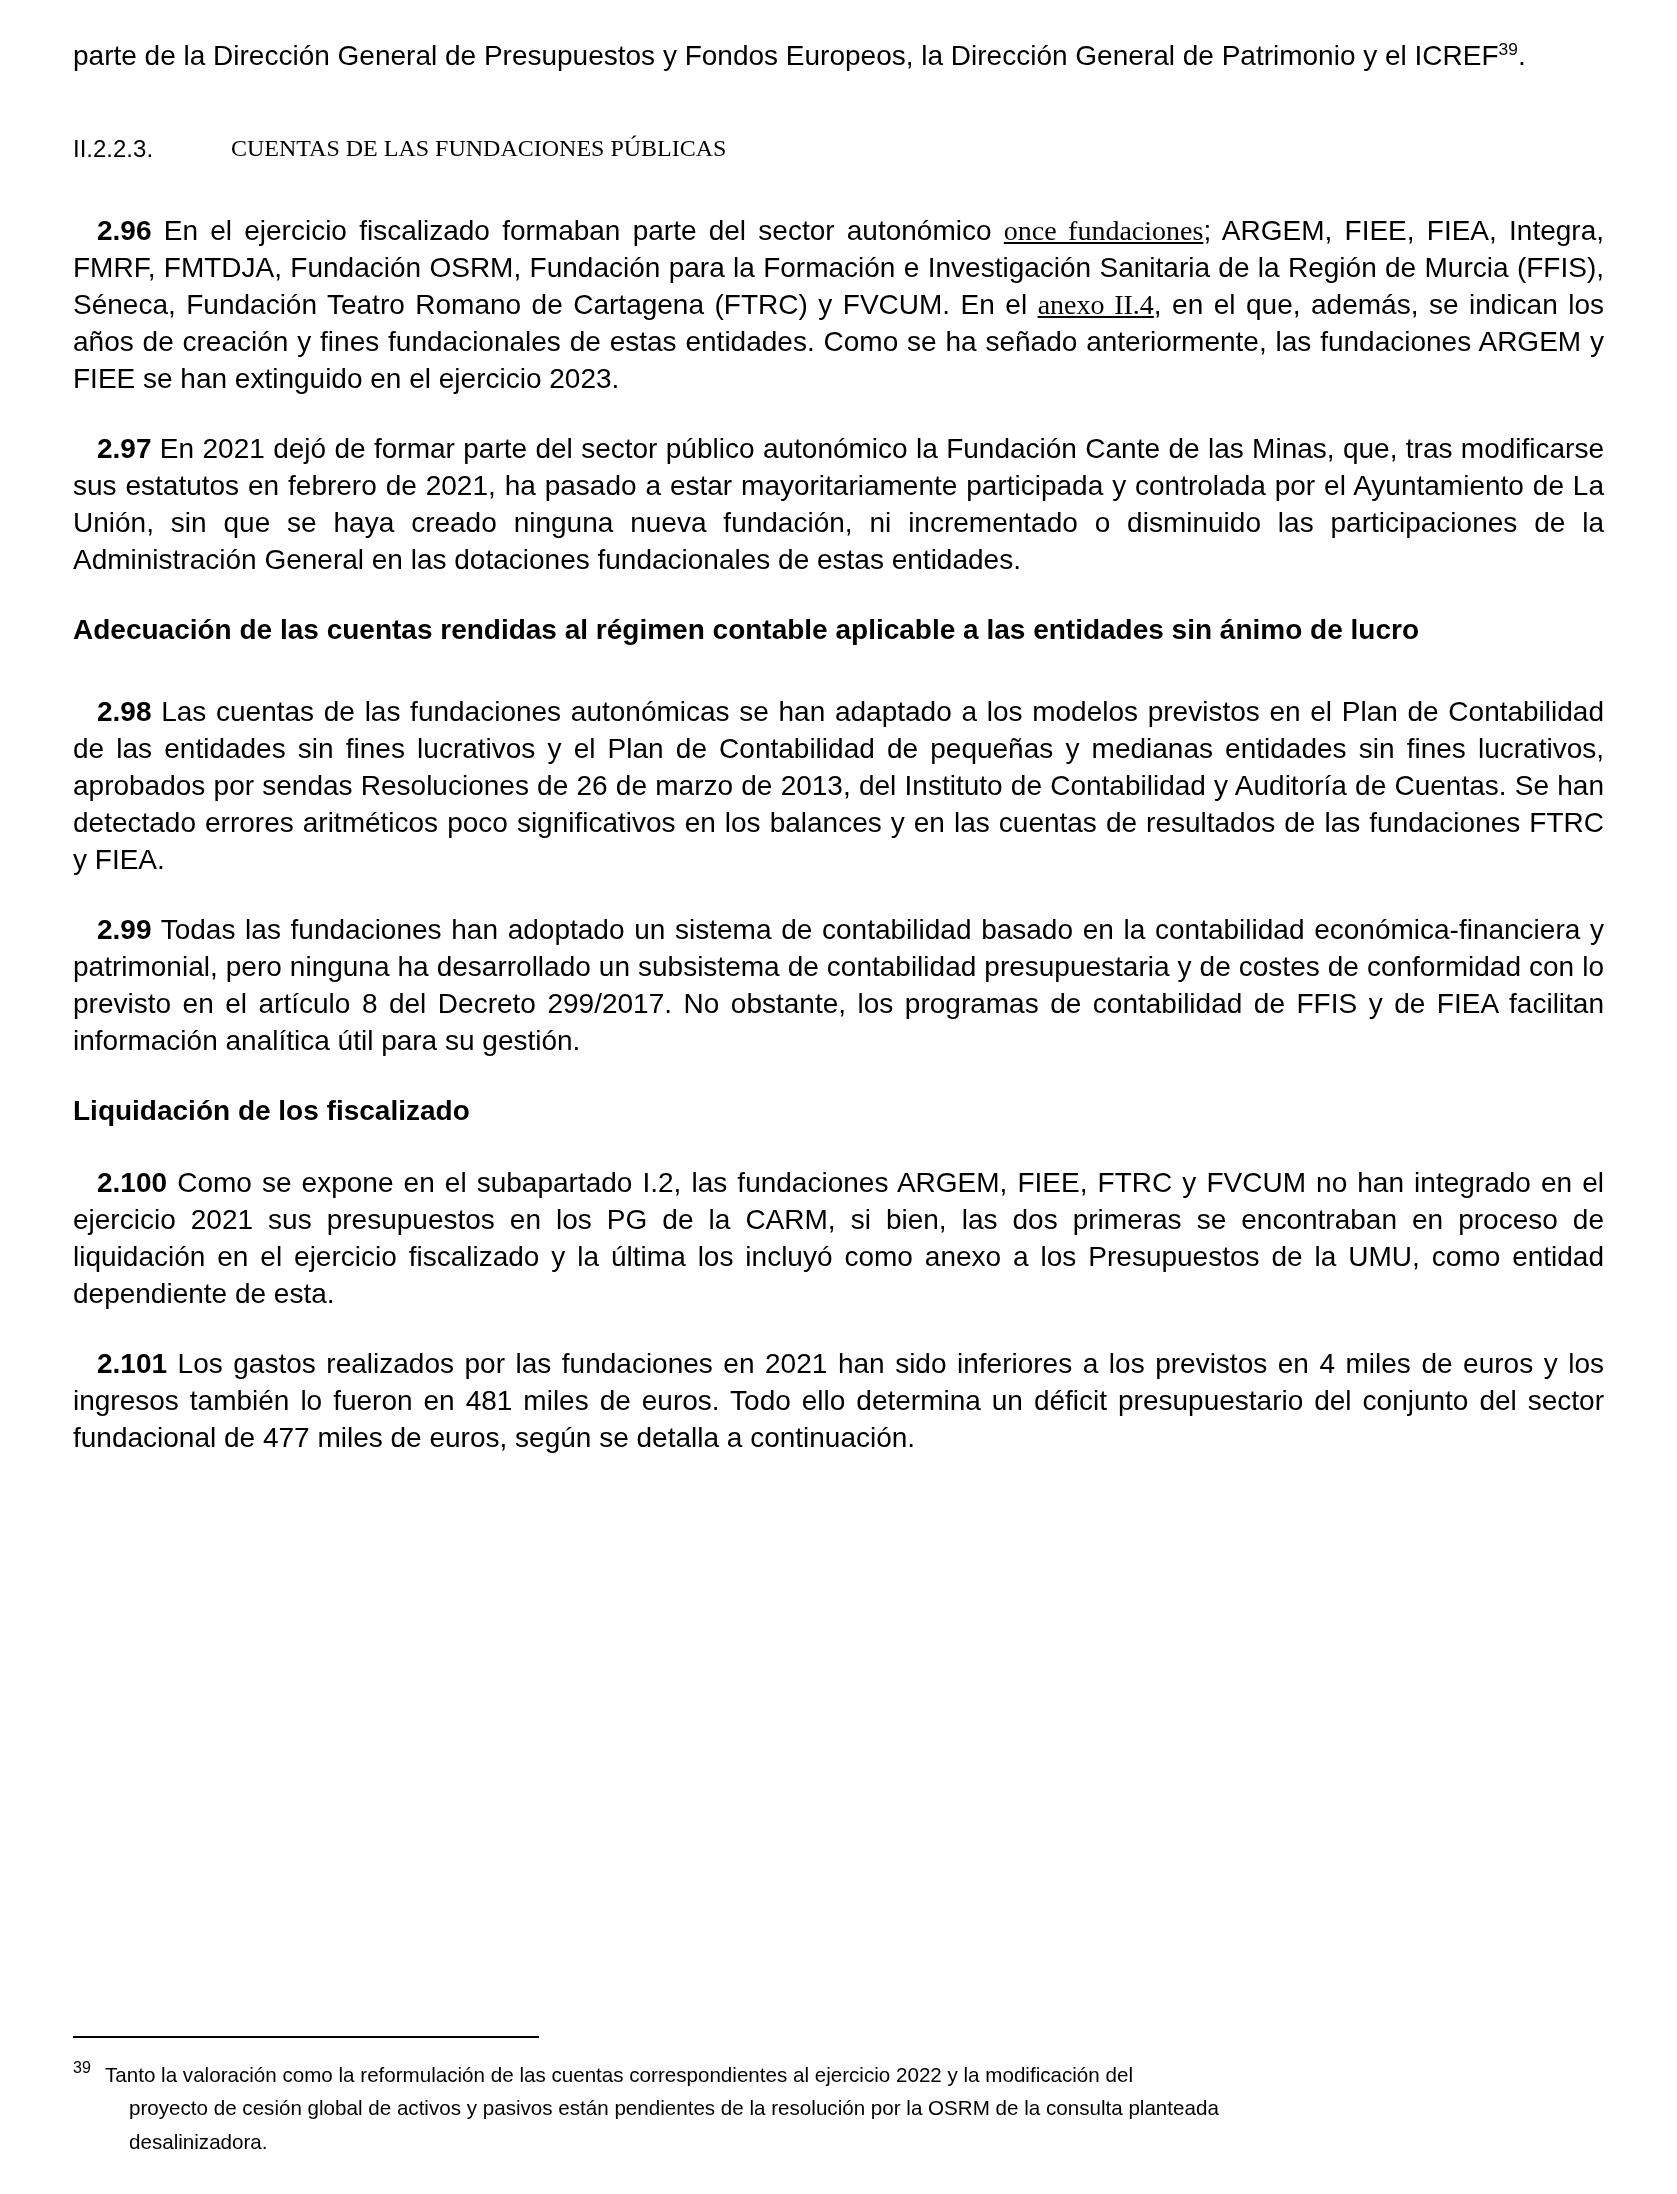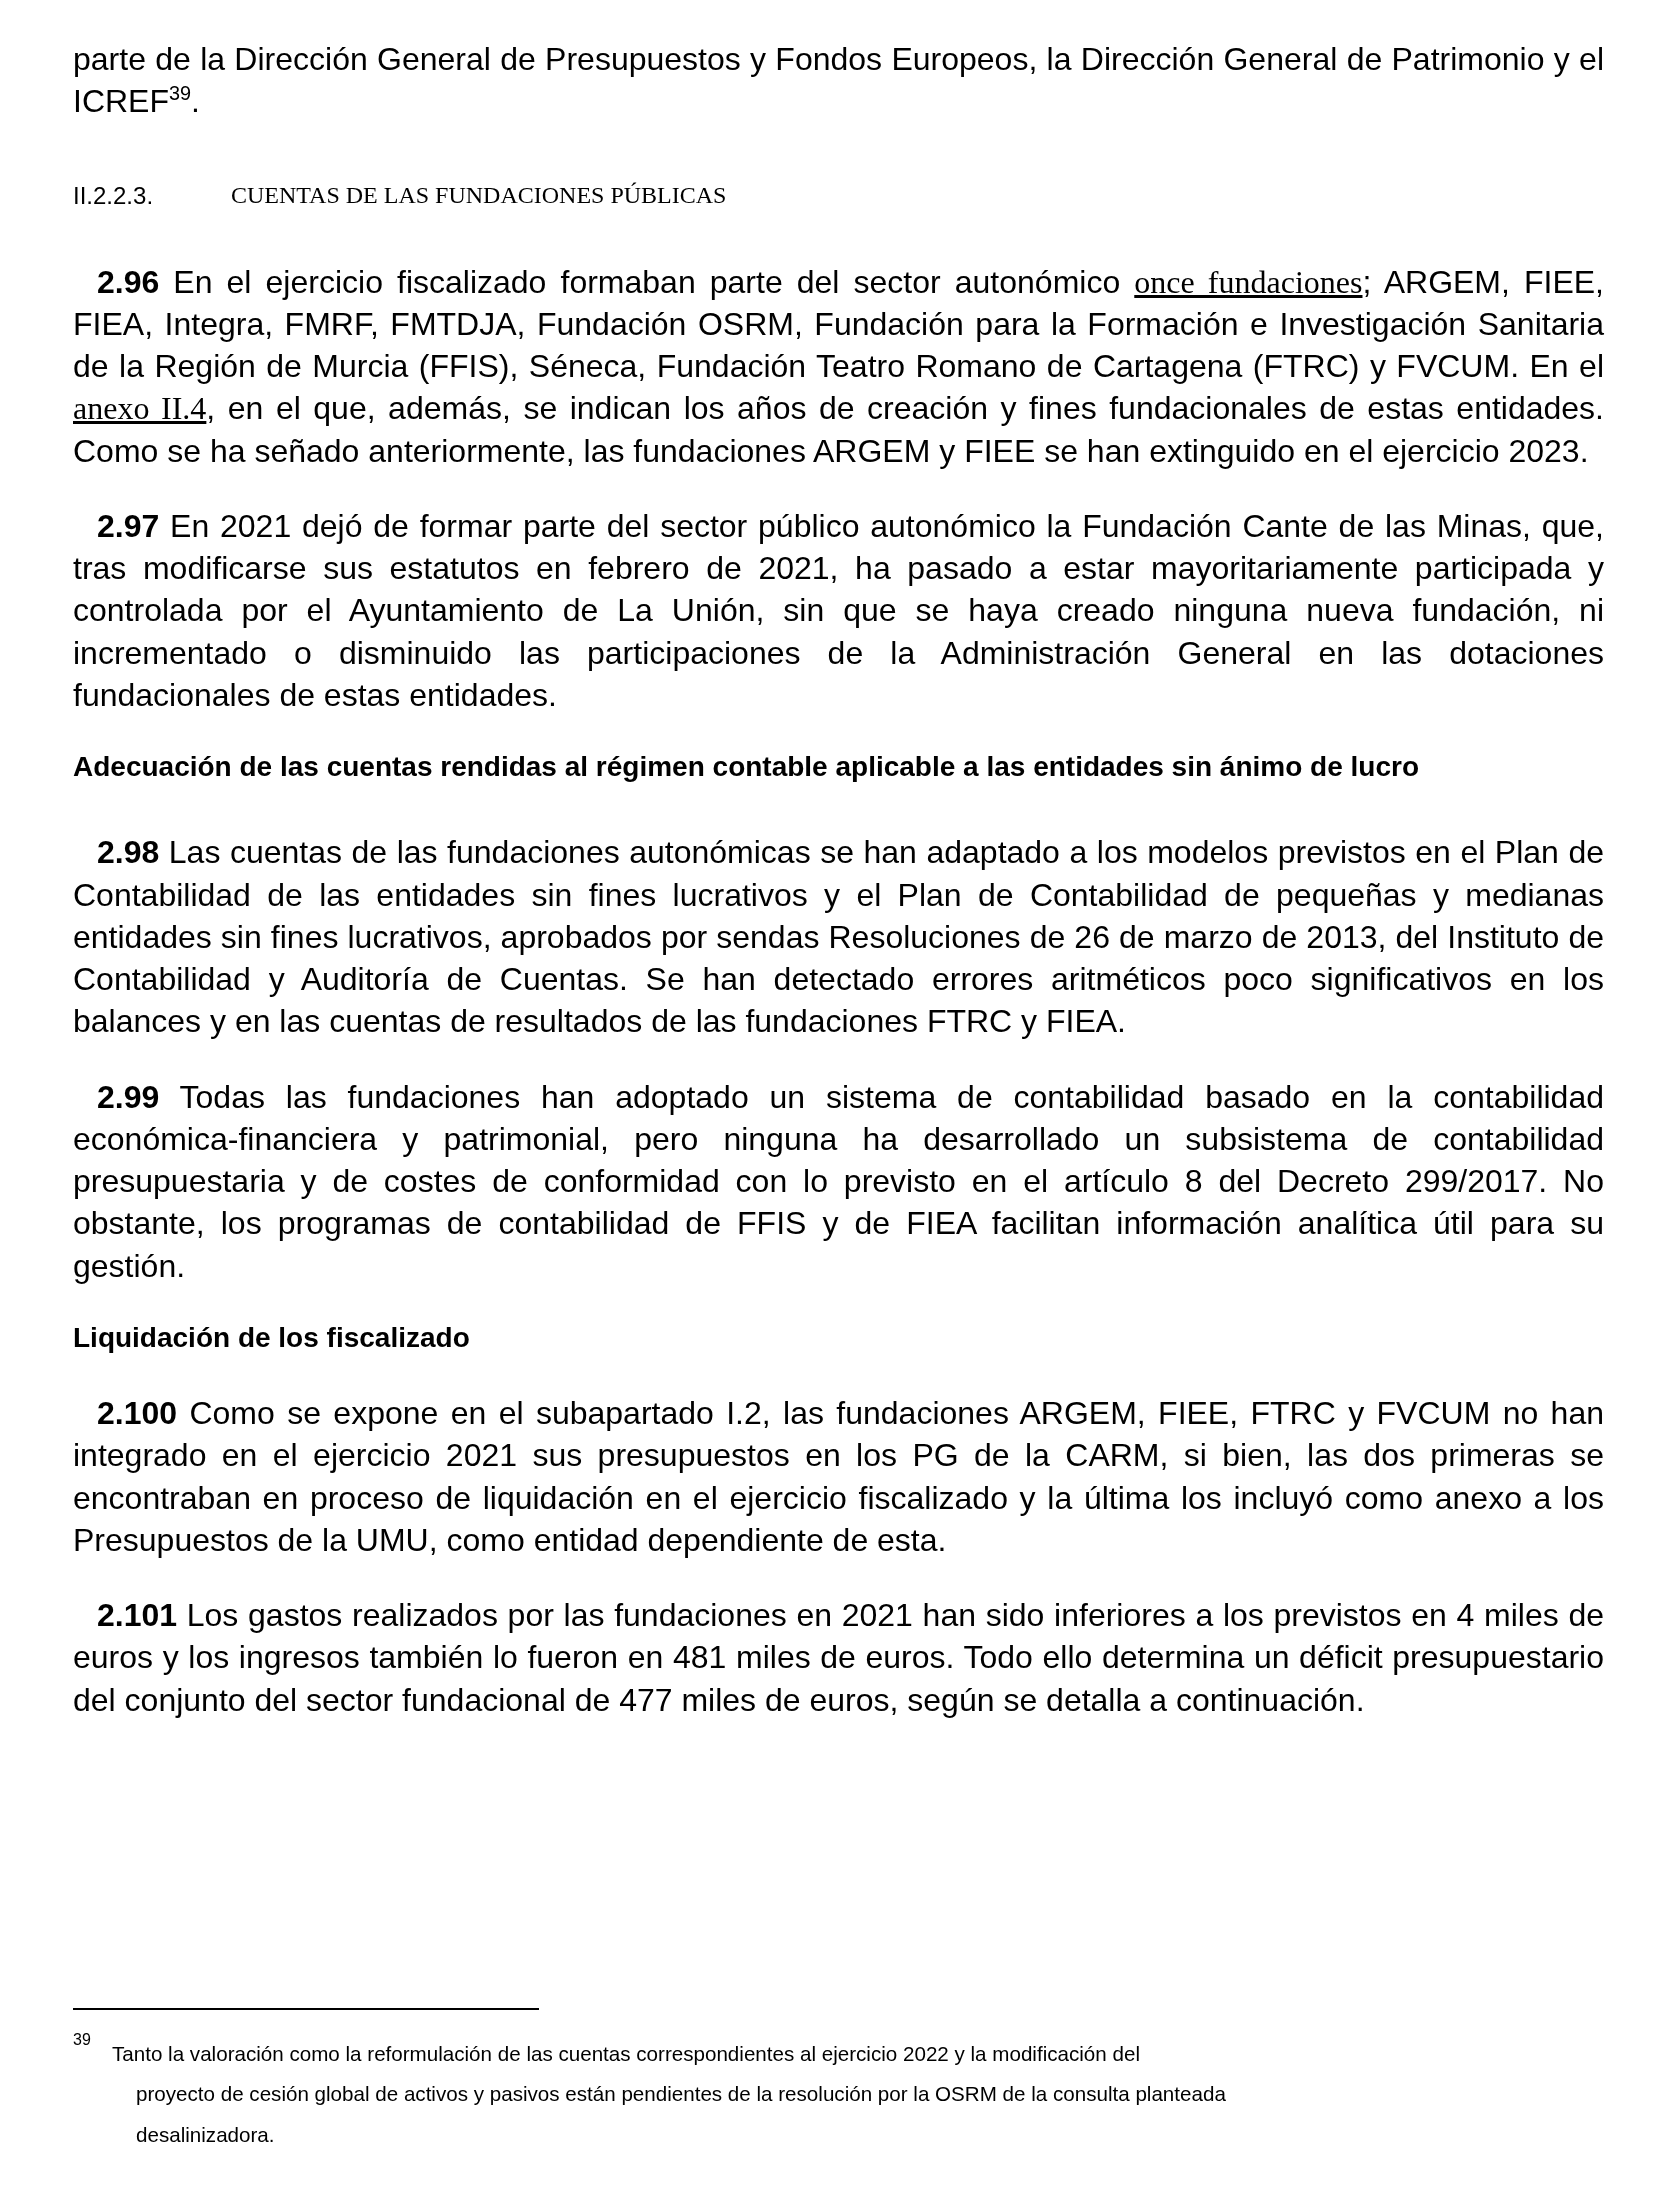--- a/index.html
+++ b/index.html
@@ -13,21 +13,21 @@
   }
   .page {
     width: 1677px;
     min-height: 2194px;
     box-sizing: border-box;
     padding: 38px 73px 32px 73px;
     position: relative;
     background: #ffffff;
   }
   .body-text {
-    font-size: 32px;
+    font-size: 28px;
     line-height: 1.32;
     text-align: justify;
     text-justify: inter-word;
     margin: 0 0 33px 0;
   }
   .intro-para {
     margin-bottom: 58px;
   }
   .num {
     font-weight: bold;
@@ -88,21 +88,21 @@
     flex: 0 0 27px;
     font-size: 16px;
     vertical-align: super;
     padding-top: 1.6px;
   }
   .footnote .fn-text {
     flex: 1 1 auto;
     text-indent: 0;
   }
   .footnote .fn-text p {
-    margin: 12px;
+    margin: 5px;
     padding-left: 24px;
   }
   .footnote .fn-text p:first-child {
     padding-left: 0;
   }
 </style>
 </head>
 <body>
 
 <div class="page">

